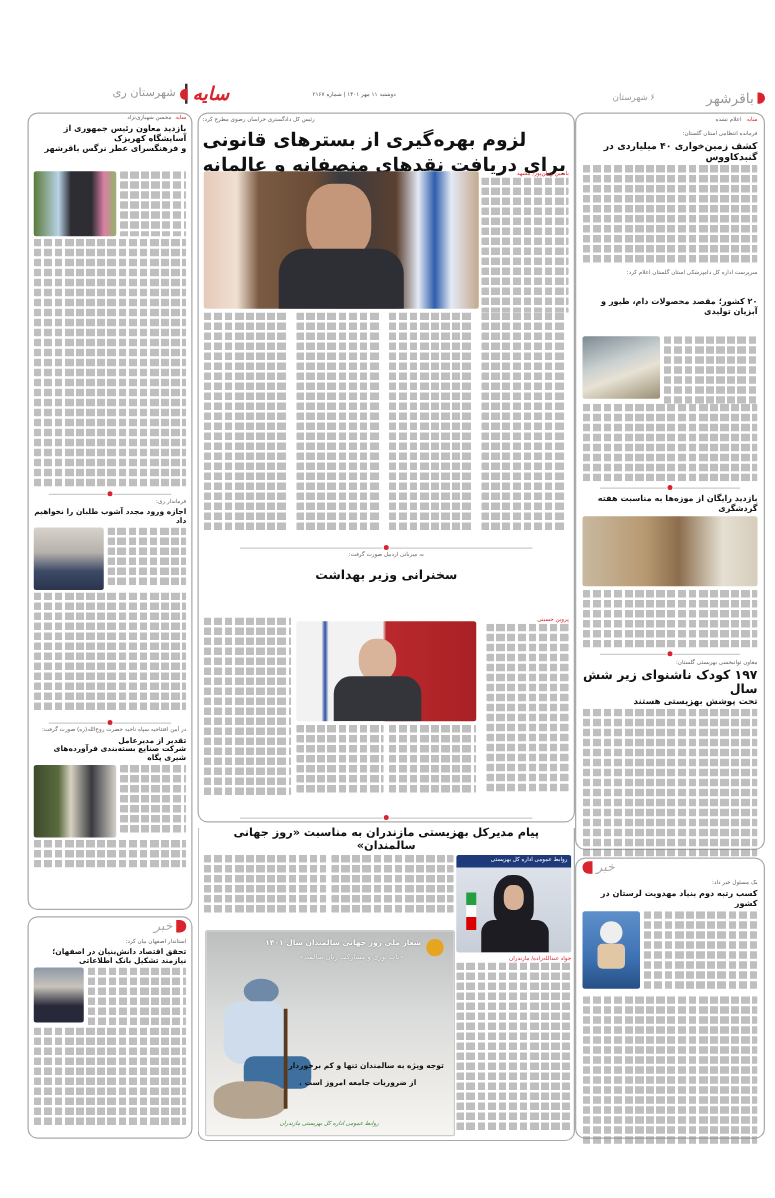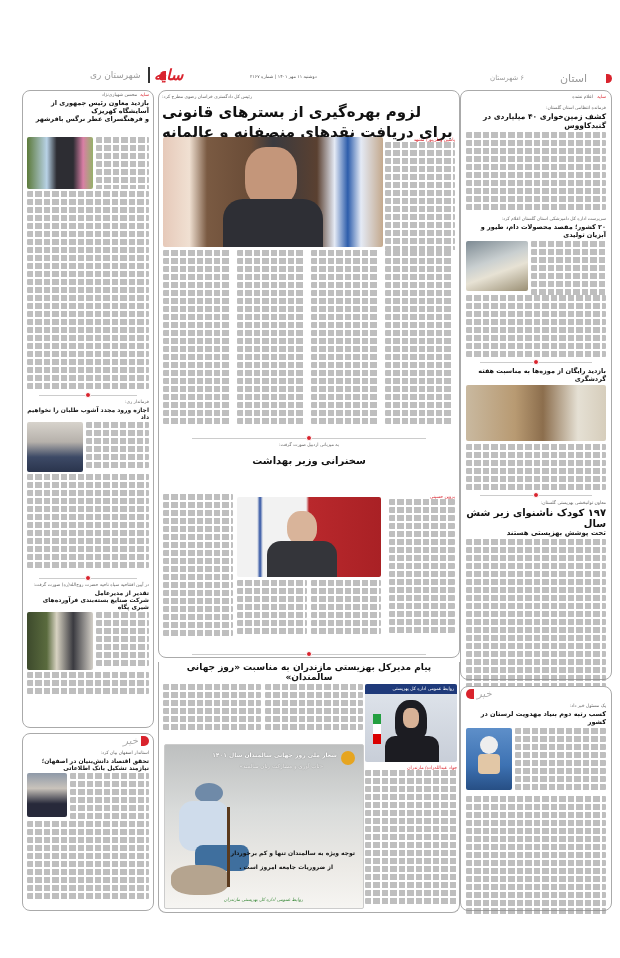--- a/index.html
+++ b/index.html
@@ -1,41 +1,41 @@
 <!DOCTYPE html>
 <html><head>
 <meta charset="utf-8">
 <style>
 *{box-sizing:border-box;margin:0;padding:0}
 html,body{width:620px;height:958px;background:#fff;overflow:hidden}
 body{font-family:"DejaVu Sans",sans-serif;color:#222;position:relative;direction:rtl}
 .abs{position:absolute}
 .hdr{top:70px;height:18px;font-size:8px;color:#888}
-.sec-tab{display:flex;align-items:center;gap:19px}
+.sec-tab{display:flex;align-items:center;gap:3px}
 .red-mark{width:6px;height:9px;background:#d9232d;border-radius:0 5px 5px 0}
 .logo{font-family:"DejaVu Serif",serif;color:#d9232d;font-size:15px;font-style:italic;font-weight:bold}
 .frame{border:1px solid #aaa;border-radius:8px;background:#fff}
 .kicker{font-size:4.5px;color:#666}
 .src{font-size:4.5px;color:#d9232d}
 .ttl{font-weight:bold;color:#111}
 .txt{font-size:4px;line-height:6px;color:#555;text-align:justify;overflow:hidden}
 .txt span{display:block;height:6px;background:repeating-linear-gradient(90deg,#8a8a8a 0 6px,transparent 6px 8px,#8a8a8a 8px 15px,transparent 15px 17px);opacity:.55;margin-bottom:2px;border-radius:1px}
 .photo{border-radius:2px;overflow:hidden}
 .sep{height:6px;display:flex;align-items:center;justify-content:center}
 .sep:before{content:"";position:absolute;left:10%;right:10%;height:1px;background:#ccc}
 .sep i{width:6px;height:6px;border-radius:50%;background:#d9232d;position:relative;z-index:1;border:1px solid #fff}
 .khabar{font-family:"DejaVu Serif",serif;font-style:italic;color:#aaa;font-size:10px}
 </style>
 </head>
 <body>
 
 <div class="abs hdr" style="right:8px;width:155px">
   <div class="sec-tab" style="position:absolute;right:0;top:2px">
     <div class="red-mark"></div>
-    <span style="font-size:11px;color:#999">استان</span>
+    <span style="font-size:11px;color:#999">باقرشهر</span>
   </div>
   <div style="position:absolute;right:88px;top:4px;font-size:7px;color:#999;display:flex;gap:2px">
     <span>۶</span>
     <span>شهرستان</span>
   </div>
 </div>
 <div class="abs" style="top:74px;left:250px;font-size:4.5px;color:#555">دوشنبه ۱۱ مهر ۱۴۰۱ | شماره ۲۱۶۷</div>
 <div class="abs" style="top:66px;left:148px;display:flex;align-items:center;gap:4px">
   <span class="logo">سایه</span>
   <span style="width:2px;height:16px;background:#333"></span>
@@ -64,21 +64,21 @@
         <span></span>
         <span></span>
         <span></span>
         <span></span>
         <span></span>
       </div>
   </div>
 
   <div style="margin-top:4px">
     <div class="kicker">سرپرست اداره کل دامپزشکی استان گلستان اعلام کرد:</div>
-    <div class="ttl" style="font-size:6.5px;margin:2px 0">۲۰ کشور؛ مقصد محصولات دام، طیور و آبزیان تولیدی</div>
+    <div class="ttl" style="font-size:6.5px;margin:16px 0">۲۰ کشور؛ مقصد محصولات دام، طیور و آبزیان تولیدی</div>
     <div style="display:flex;gap:3px">
       <div class="txt" style="flex:1;height:54px">
           <span></span>
           <span></span>
           <span></span>
           <span></span>
           <span></span>
           <span></span>
           <span></span>
         </div>

